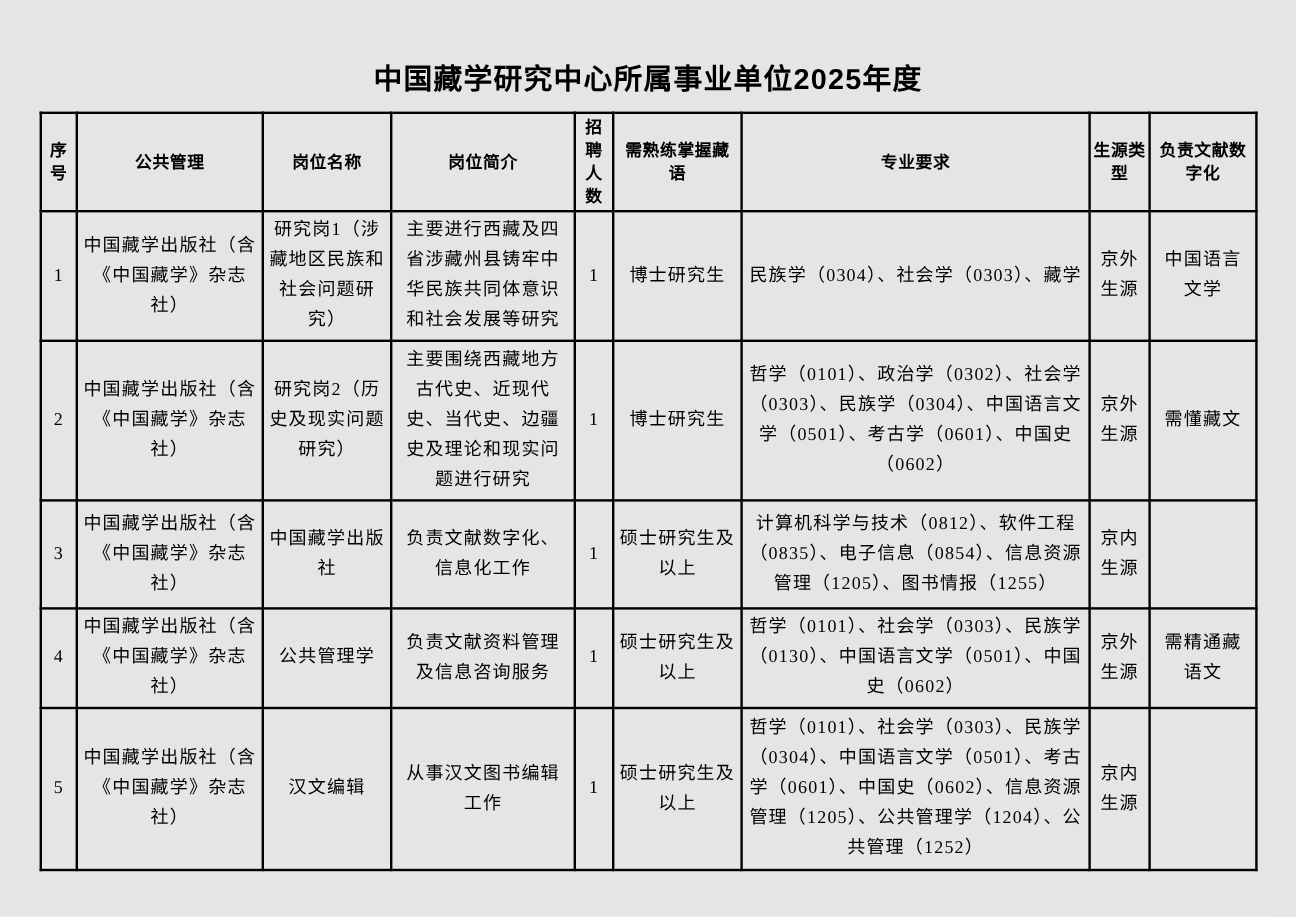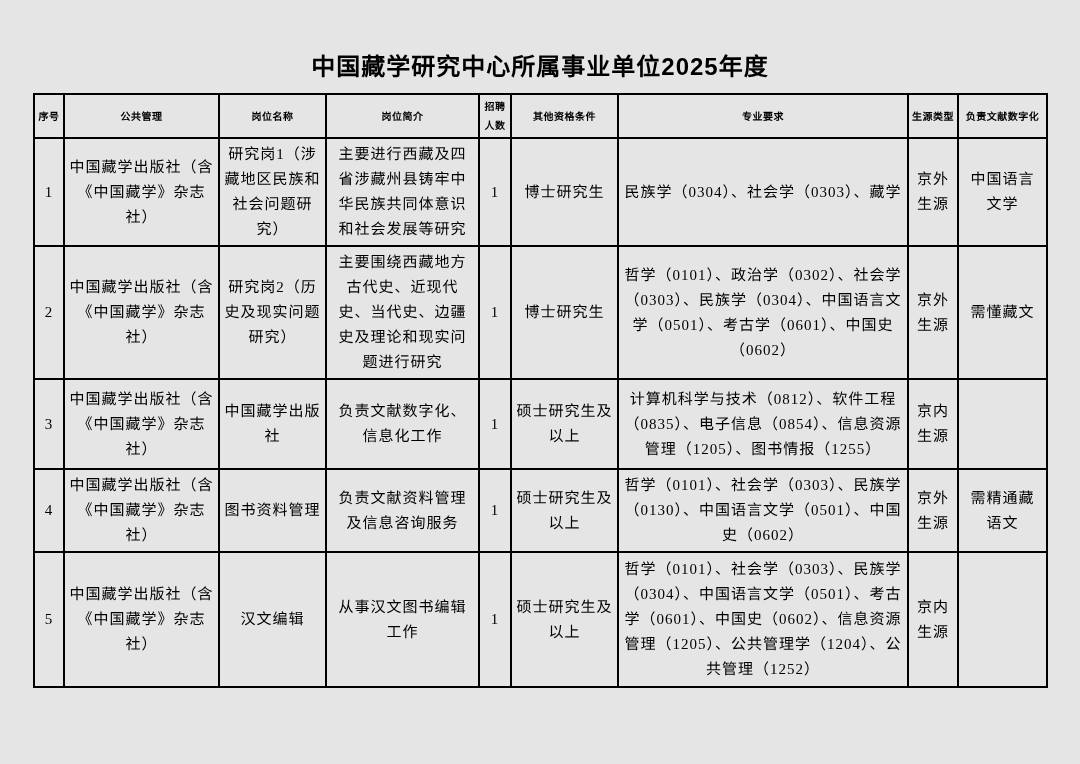--- a/index.html
+++ b/index.html
@@ -38,21 +38,21 @@
     vertical-align: middle;
     padding: 3px 4px;
     font-size: 15px;
     line-height: 25px;
     letter-spacing: 1px;
     word-break: break-all;
   }
   table.positions th {
     font-family: Liberation Sans, sans-serif;
     font-weight: bold;
-    font-size: 10px;
+    font-size: 14px;
     line-height: 19px;
     letter-spacing: 0.5px;
     height: 43px;
     padding: 2px 2px;
   }
   table.positions td {
     font-family: "Liberation Serif", "DejaVu Serif", serif;
   }
 </style>
 </head>
@@ -76,21 +76,21 @@
       <col style="width:50px">
       <col style="width:89px">
     </colgroup>
     <thead>
       <tr>
         <th>序号</th>
         <th>公共管理</th>
         <th>岗位名称</th>
         <th>岗位简介</th>
         <th>招聘人数</th>
-        <th>其他资格条件</th>
+        <th>需熟练掌握藏语</th>
         <th>专业要求</th>
         <th>生源类型</th>
         <th>负责文献数字化</th>
       </tr>
     </thead>
     <tbody id="table-body">
         <tr style="height: 100px;">
           <td>1</td>
           <td>中国藏学出版社（含《中国藏学》杂志社）</td>
           <td>研究岗1（涉藏地区民族和社会问题研究）</td>
@@ -119,21 +119,21 @@
           <td>负责文献数字化、信息化工作</td>
           <td>1</td>
           <td>硕士研究生及以上</td>
           <td>计算机科学与技术（0812）、软件工程（0835）、电子信息（0854）、信息资源管理（1205）、图书情报（1255）</td>
           <td>京内生源</td>
           <td></td>
         </tr>
         <tr style="height: 66px;">
           <td>4</td>
           <td>中国藏学出版社（含《中国藏学》杂志社）</td>
-          <td>图书资料管理</td>
+          <td>公共管理学</td>
           <td>负责文献资料管理及信息咨询服务</td>
           <td>1</td>
           <td>硕士研究生及以上</td>
           <td>哲学（0101）、社会学（0303）、民族学（0130）、中国语言文学（0501）、中国史（0602）</td>
           <td>京外生源</td>
           <td>需精通藏语文</td>
         </tr>
         <tr style="height: 135px;">
           <td>5</td>
           <td>中国藏学出版社（含《中国藏学》杂志社）</td>

